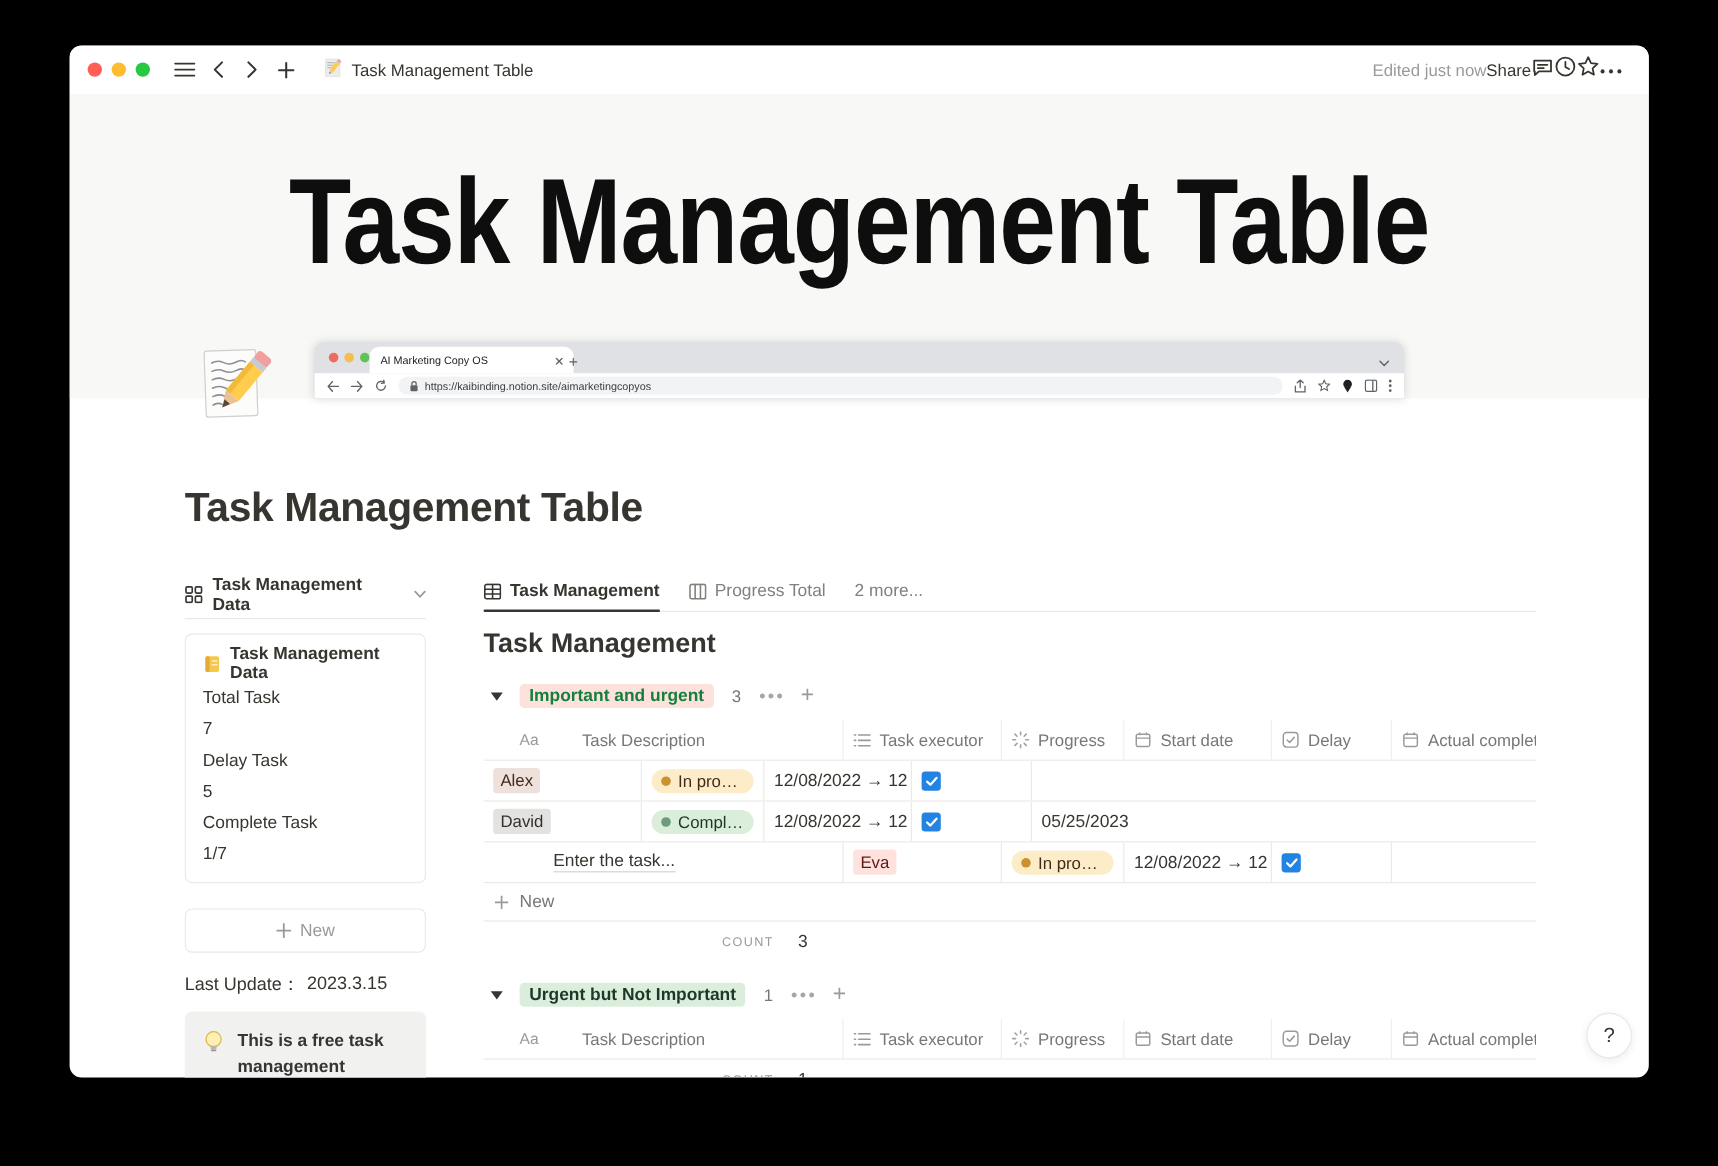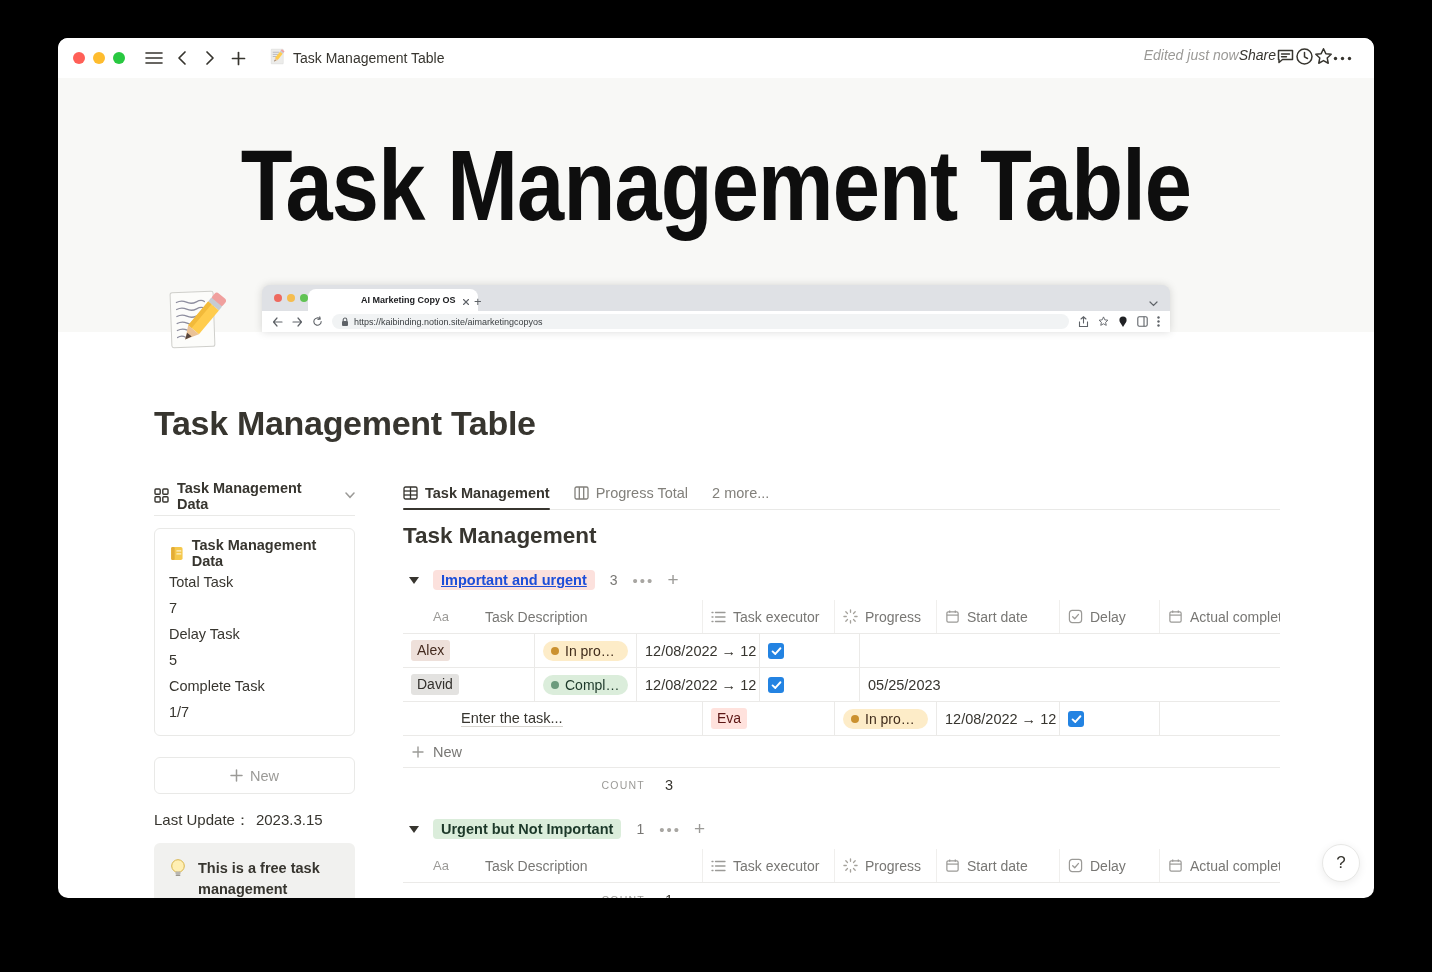--- a/index.html
+++ b/index.html
@@ -7,34 +7,34 @@
   .window{position:absolute;left:58px;top:38px;width:1316px;height:860px;background:#fff;border-radius:10px;overflow:hidden;}
 
   
   .titlebar{height:40px;display:flex;align-items:center;justify-content:space-between;padding:0 22px 0 15px;background:#fff;position:relative;z-index:6;}
   .tb-left{display:flex;align-items:center;}
   .lights{display:flex;gap:8px;margin-right:16px;}
   .light{width:12px;height:12px;border-radius:50%;}
   .l-red{background:#FF5F57;}.l-yellow{background:#FEBC2E;}.l-green{background:#28C840;}
   .tb-icon{display:flex;align-items:center;justify-content:center;width:26px;height:26px;margin-right:2px;}
   .tb-title{display:flex;align-items:center;gap:7px;margin-left:16px;font-size:14px;color:#37352F;}
-  .tb-right{display:flex;font-style:italic;}
+  .tb-right{display:flex;align-items:center;}
   .edited{color:#9B9A97;font-size:14px;}
   .share{color:#37352F;font-size:14px;}
 
   
   .cover{position:absolute;top:40px;left:0;width:1316px;height:254px;background:#F8F8F6;overflow:hidden;}
   .cover-title{margin-top:50px;text-align:center;font-size:101px;font-weight:800;letter-spacing:-1px;color:#0e0e0e;transform:scaleX(.84);white-space:nowrap;}
 
   .browser{position:absolute;left:204px;top:247px;width:908px;height:47px;border-radius:8px 8px 0 0;background:#DFE1E5;box-shadow:0 0 8px rgba(0,0,0,.15);overflow:hidden;}
   .b-tabstrip{height:26px;position:relative;}
   .b-lights{position:absolute;left:12px;top:9px;display:flex;gap:5px;}
   .b-light{width:8px;height:8px;border-radius:50%;}
   .b-tab{position:absolute;left:46px;bottom:0;width:152px;height:22px;background:#fff;border-radius:8px 8px 0 0;display:flex;align-items:center;justify-content:space-between;padding:0 9px;}
-  .b-tab-title{font-size:9px;font-weight:700;color:#202124;white-space:nowrap;overflow:hidden;margin-left:44px;}
+  .b-tab-title{font-size:9px;font-weight:400;color:#202124;white-space:nowrap;overflow:hidden;}
   .b-newtab{position:absolute;left:212px;bottom:3px;color:#5F6368;font-size:13px;line-height:13px;}
   .b-chev{position:absolute;right:12px;top:8px;}
   .b-toolbar{height:21px;background:#fff;display:flex;align-items:center;gap:9px;padding:0 10px;}
   .omnibox{flex:1;height:15px;background:#F1F3F4;border-radius:8px;display:flex;align-items:center;gap:5px;padding:0 9px;}
   .omni-url{font-size:9px;color:#3C4043;white-space:nowrap;overflow:hidden;}
   .b-right{display:flex;align-items:center;gap:9px;}
 
   .page-emoji{position:absolute;left:104px;top:250px;width:64px;height:64px;z-index:4;}
 
   
@@ -54,21 +54,21 @@
   .main-col{position:absolute;left:345px;top:438px;width:877px;}
   .tabs{height:33px;display:flex;align-items:center;gap:24px;border-bottom:1px solid #E9E9E7;}
   .tab{display:flex;align-items:center;gap:7px;font-size:14.5px;color:#82807B;height:33px;position:relative;cursor:pointer;}
   .tab.active{color:#37352F;font-weight:700;}
   .tab.active::after{content:"";position:absolute;left:0;right:0;bottom:-1px;height:2.5px;background:#37352F;border-radius:1px;}
   .db-title{margin-top:13px;font-size:22.5px;font-weight:700;color:#37352F;}
 
   .group-hdr{margin-top:18px;height:26px;display:flex;align-items:center;}
   .tri{width:0;height:0;border-left:5.5px solid transparent;border-right:5.5px solid transparent;border-top:7px solid #37352F;margin:0 8px 0 6px;}
   .group-pill{padding:2px 8px;border-radius:4px;font-size:14.5px;font-weight:700;margin-left:6px;}
-  .g-red{background:#FCE1DD;color:#1d4ed8;text-decoration:underline;}
+  .g-red{background:#FCE1DD;color:#15803d;}
   .g-green{background:#DBEDDB;color:#1C3829;}
   .group-count{color:#787774;font-size:14px;margin-left:15px;}
   .group-dots{color:#A8A6A2;font-size:15px;letter-spacing:2px;margin-left:15px;}
   .group-plus{color:#9B9A97;font-size:19px;font-weight:400;margin-left:13px;}
 
   .tbl{width:877px;overflow:hidden;margin-top:7px;}
   .tbl-inner{width:980px;}
   .tbl-hdr{display:flex;height:33px;border-bottom:1px solid #EBEAE8;}
   .th{display:flex;align-items:center;gap:7px;padding:0 8px;color:#787774;font-size:14px;border-right:1px solid #F0EFED;box-sizing:border-box;white-space:nowrap;overflow:hidden;}
   .row{display:flex;height:33px;border-bottom:1px solid #EBEAE8;}

